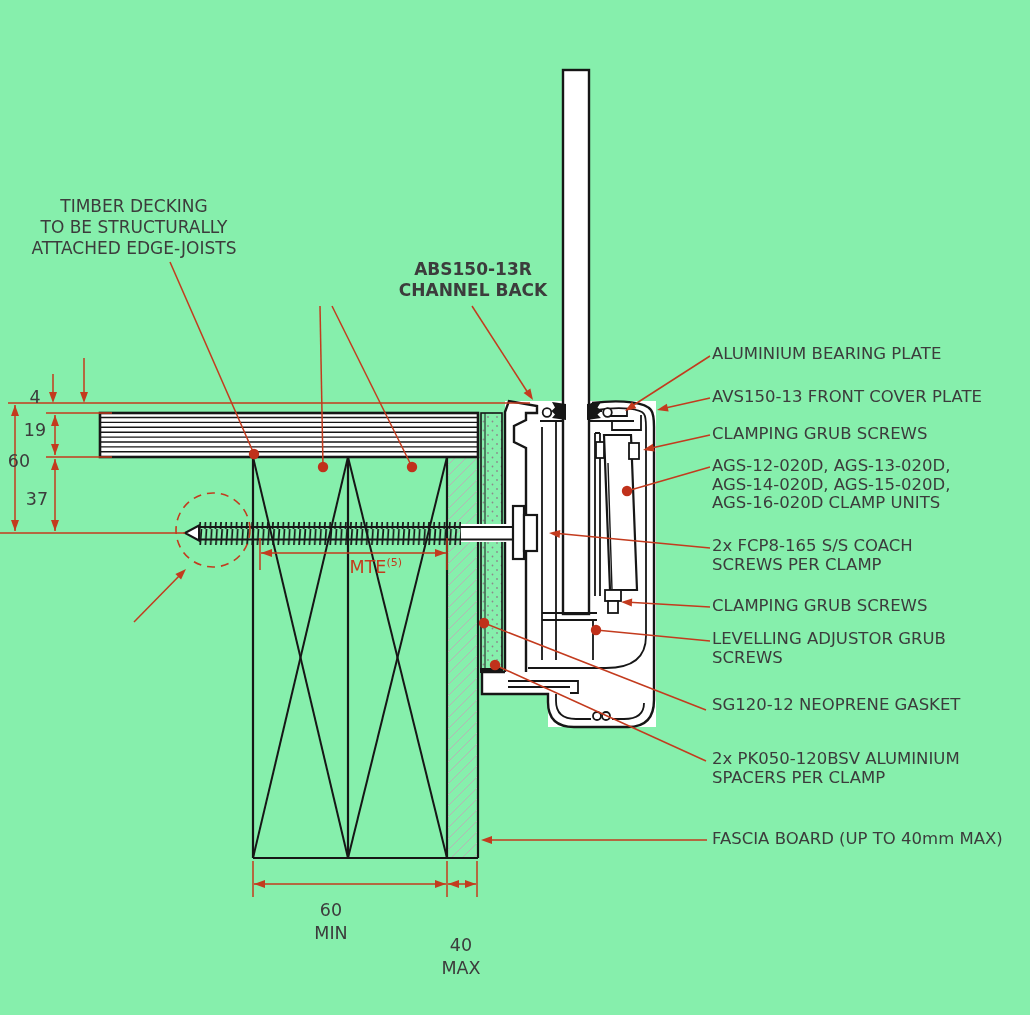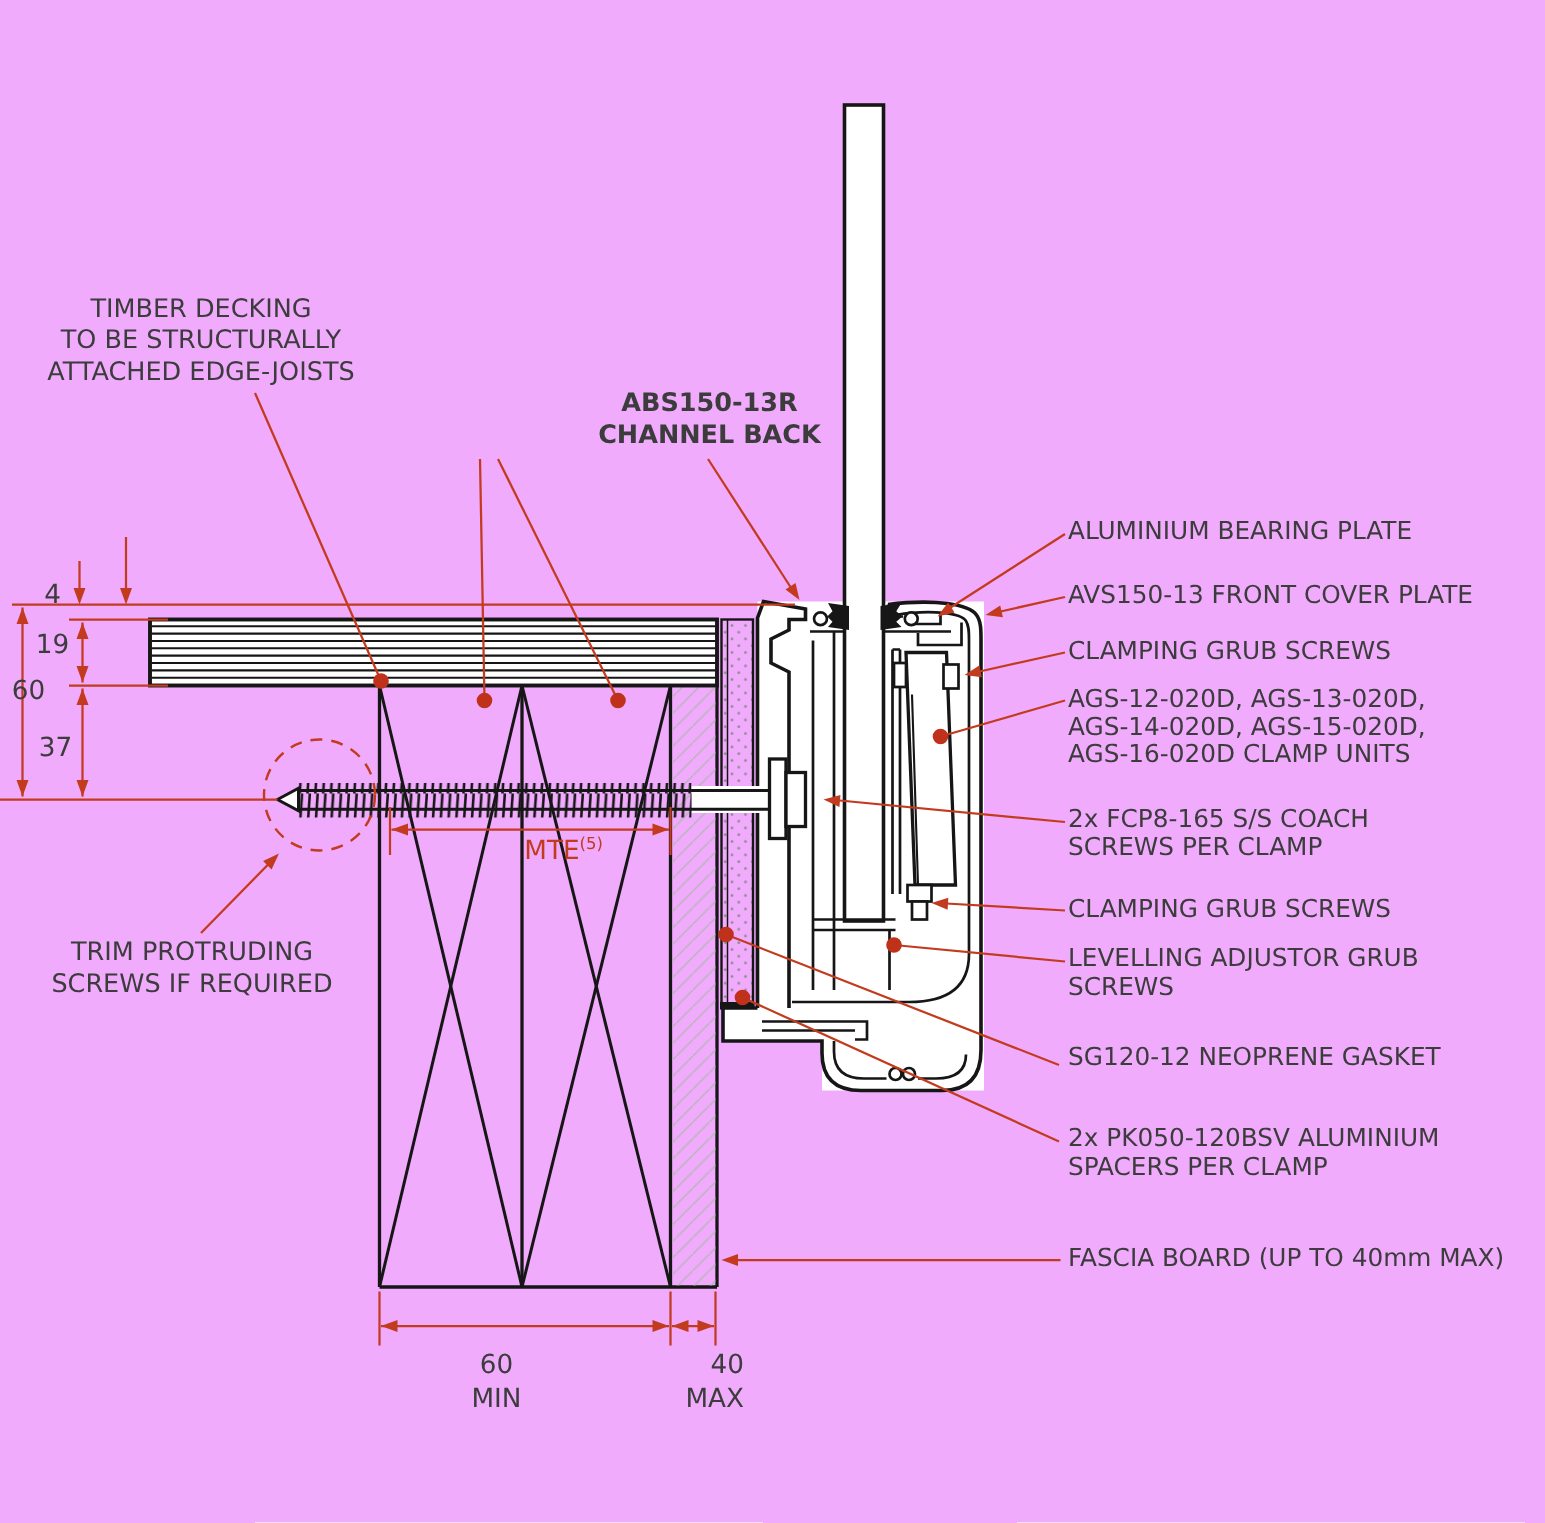--- a/index.html
+++ b/index.html
@@ -1,16 +1,16 @@
 <!DOCTYPE html>
 <html><head>
 <meta charset="utf-8">
 <style>
   html,body{margin:0;padding:0;background:#ffffff;}
-  #canvas{position:relative;width:1030px;height:1015px;background:#f0abfc;overflow:hidden;
+  #canvas{position:relative;width:1030px;height:1015px;background:#86efac;overflow:hidden;
           font-family:"DejaVu Sans","Liberation Sans",sans-serif;}
   #drawing{position:absolute;left:0;top:0;}
   .lbl{position:absolute;color:#3c3c3c;font-size:17px;line-height:21px;text-align:center;
        white-space:pre-line;}
   .rlbl{position:absolute;left:712px;width:330px;color:#3c3c3c;font-size:16.5px;line-height:18.5px;
         text-align:left;white-space:pre-line;}
   .dim{position:absolute;color:#3c3c3c;font-size:17.5px;text-align:center;white-space:pre-line;
        line-height:23px;}
   .redlbl{position:absolute;color:#c33b1e;font-size:17.5px;text-align:right;}
   .redlbl sup{font-size:11px;}
@@ -203,22 +203,20 @@
     <polygon points="0,0 -11,-4 -11,4" transform="translate(448,884) rotate(180)"></polygon>
     <polygon points="0,0 -11,-4 -11,4" transform="translate(476,884) rotate(0)"></polygon>
   </g>
 </svg>
 
 <div class="lbl" style="left:20px;top:196px;width:228px;">TIMBER DECKING
 TO BE STRUCTURALLY
 ATTACHED EDGE-JOISTS</div>
 <div class="lbl" style="left:387px;top:259px;width:172px;font-weight:bold;">ABS150-13R
 CHANNEL BACK</div>
-<div class="lbl" style="left:16px;top:625px;width:224px;">TRIM PROTRUDING
-SCREWS IF REQUIRED</div>
 
 <div class="rlbl" style="top:345px;">ALUMINIUM BEARING PLATE</div>
 <div class="rlbl" style="top:388px;">AVS150-13 FRONT COVER PLATE</div>
 <div class="rlbl" style="top:425px;">CLAMPING GRUB SCREWS</div>
 <div class="rlbl" style="top:457px;">AGS-12-020D, AGS-13-020D,
 AGS-14-020D, AGS-15-020D,
 AGS-16-020D CLAMP UNITS</div>
 <div class="rlbl" style="top:537px;">2x FCP8-165 S/S COACH
 SCREWS PER CLAMP</div>
 <div class="rlbl" style="top:597px;">CLAMPING GRUB SCREWS</div>
@@ -228,19 +226,19 @@
 <div class="rlbl" style="top:750px;">2x PK050-120BSV ALUMINIUM
 SPACERS PER CLAMP</div>
 <div class="rlbl" style="top:830px;">FASCIA BOARD (UP TO 40mm MAX)</div>
 
 <div class="dim" style="left:24px;top:386px;width:22px;">4</div>
 <div class="dim" style="left:20px;top:419px;width:30px;">19</div>
 <div class="dim" style="left:4px;top:450px;width:30px;">60</div>
 <div class="dim" style="left:22px;top:488px;width:30px;">37</div>
 <div class="dim" style="left:296px;top:899px;width:70px;">60
 MIN</div>
-<div class="dim" style="left:426px;top:899px;width:70px;text-align:right;">40
+<div class="dim" style="left:426px;top:934px;width:70px;">40
 MAX</div>
 <div class="redlbl" style="left:316px;top:556px;width:86px;">
   <span>MTE</span><sup>(5)</sup>
 </div>
 
 </div>
 
 </body></html>

